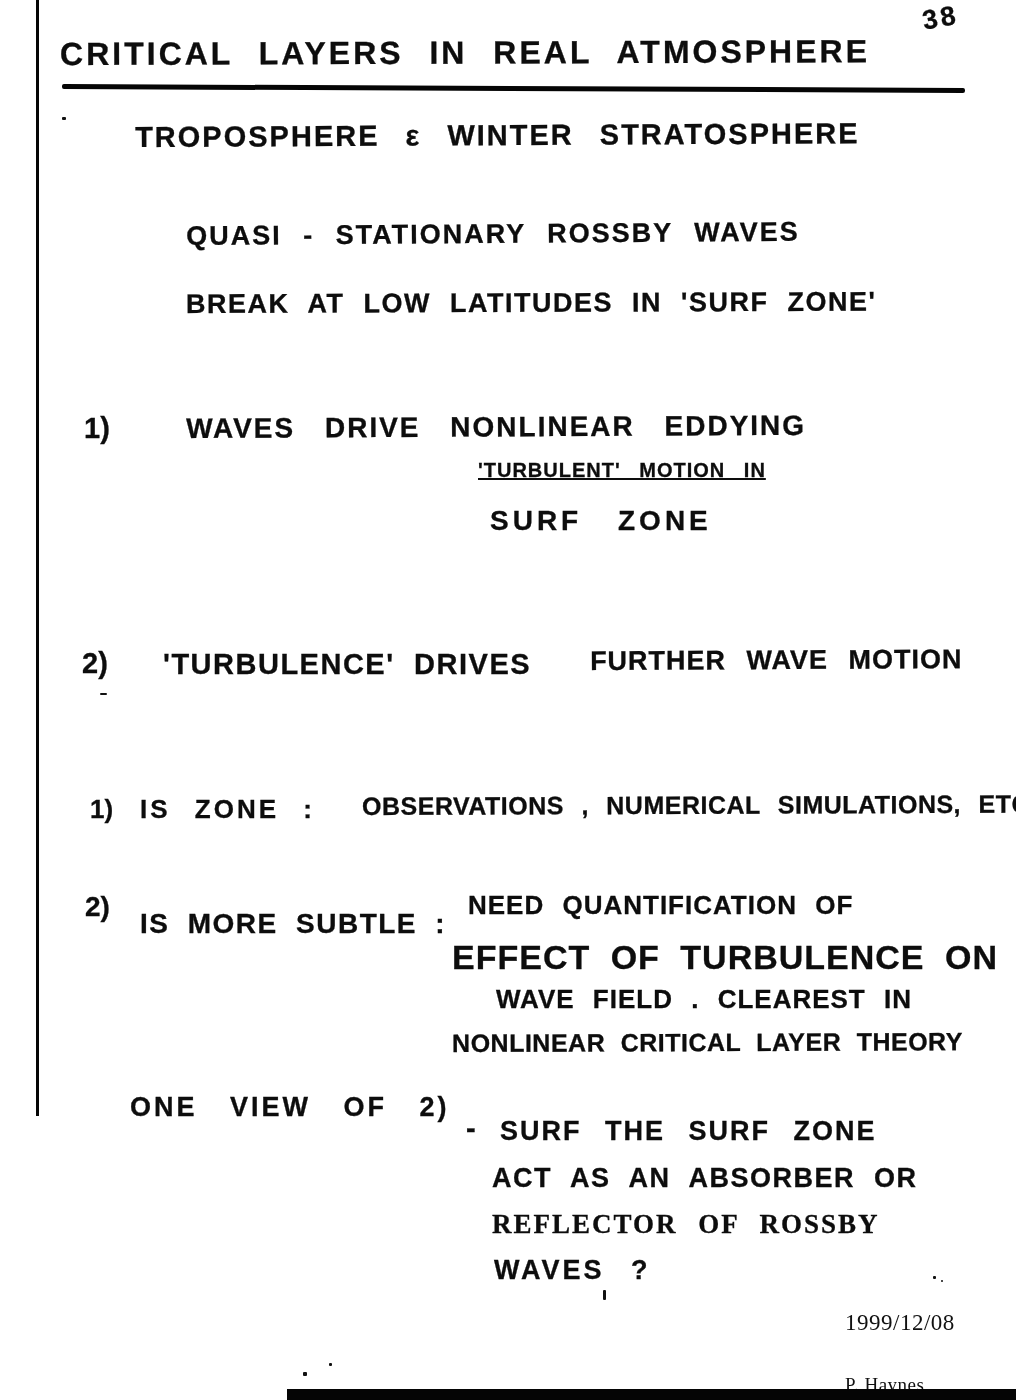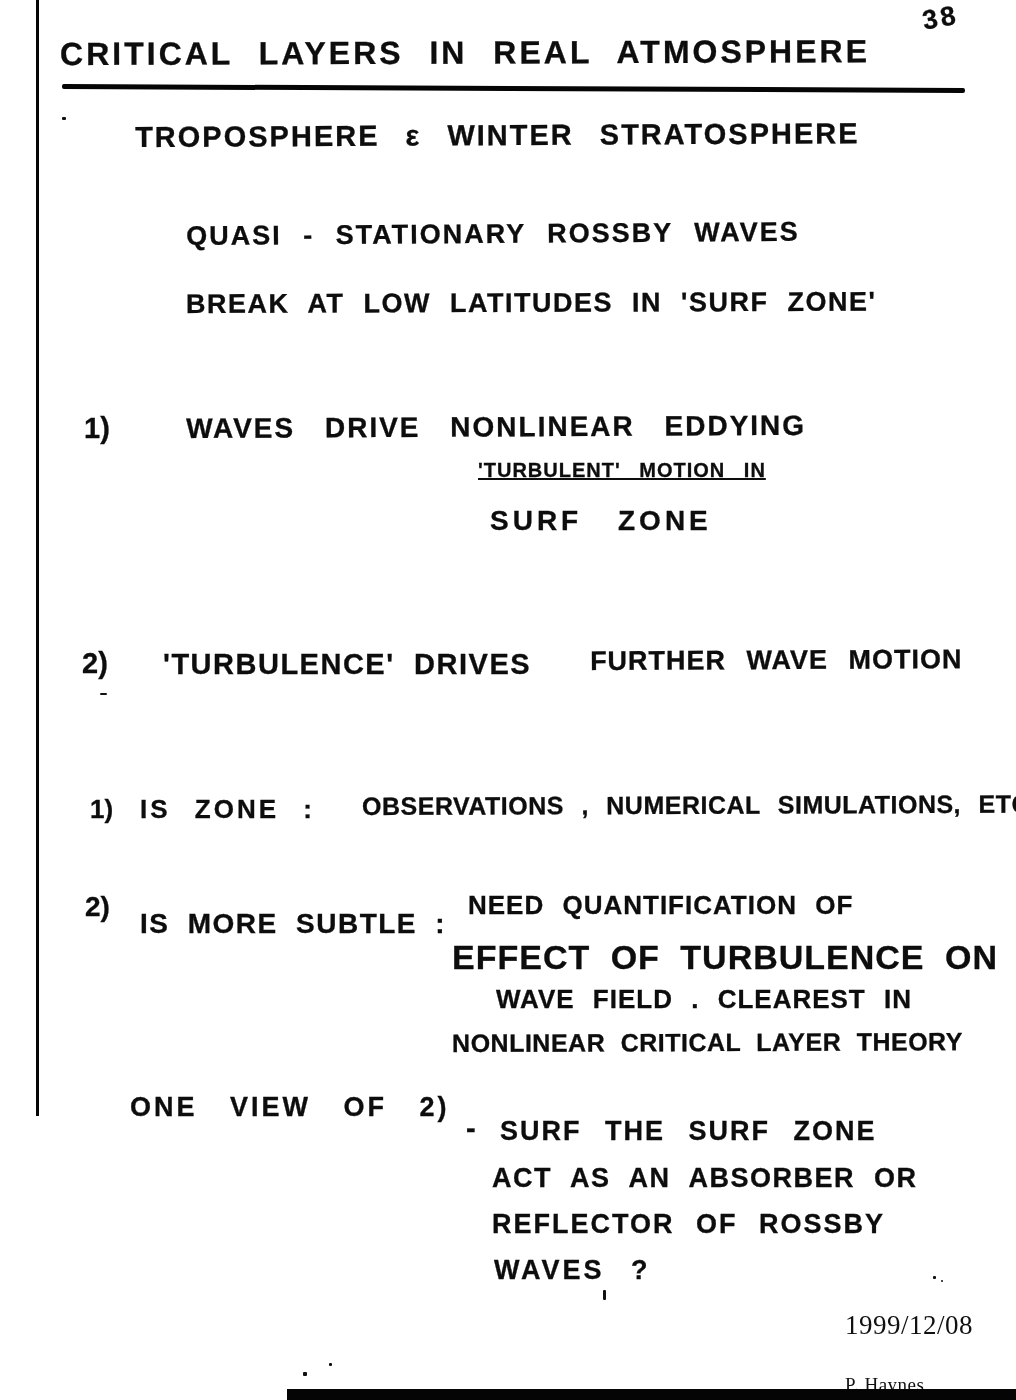--- a/index.html
+++ b/index.html
@@ -53,24 +53,24 @@
   #r2-head{left:140px;top:892px;font-size:28px;letter-spacing:1.5px;word-spacing:9px;margin-top:16px;}
   #r2-body{left:468px;top:890px;font-size:26px;letter-spacing:1px;word-spacing:10px;}
   #r2-c0{left:452px;top:938px;font-size:34px;letter-spacing:1px;word-spacing:10px;}
   #r2-c1{left:452px;top:984px;font-size:26px;letter-spacing:1px;word-spacing:10px;margin-left:44px;}
   #r2-c2{left:452px;top:1029px;font-size:25px;letter-spacing:0.5px;word-spacing:8px;transform:rotate(-0.2deg);}
 
   #q-head{left:130px;top:1092px;font-size:27px;letter-spacing:3px;word-spacing:22px;}
   #q-dash{left:466px;top:1112px;font-size:29px;}
   #q-l1{left:500px;top:1116px;font-size:27px;letter-spacing:2px;word-spacing:14px;}
   #q-c0{left:492px;top:1163px;font-size:27px;letter-spacing:1.5px;word-spacing:10px;}
-  #q-c1{left:492px;top:1209px;font-size:27px;letter-spacing:2px;word-spacing:12px;}
+  #q-c1{left:492px;top:1209px;font-size:27px;letter-spacing:2px;word-spacing:12px;font-family:Liberation Serif, serif;}
   #q-c2{left:494px;top:1255px;font-size:27px;letter-spacing:3px;word-spacing:16px;}
 
-  #f-date{left:845px;top:1310px;font-size:27px;letter-spacing:0.5px;}
+  #f-date{left:845px;top:1310px;font-size:23px;letter-spacing:0.5px;}
   #f-author{left:845px;top:1374px;font-size:19px;letter-spacing:0.5px;}
 
   #left-line{left:36px;top:0;width:3px;height:1116px;}
   #bottom-bar{left:287px;top:1389px;width:729px;height:11px;}
 </style>
 </head>
 <body>
 
 <div class="page">
 

